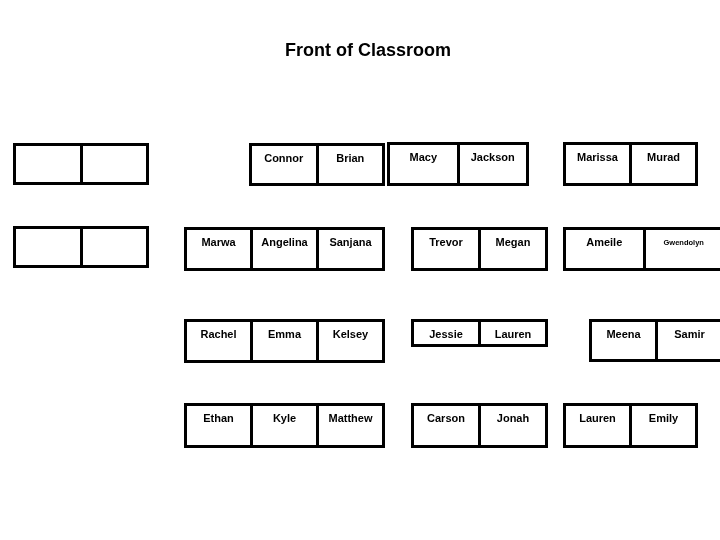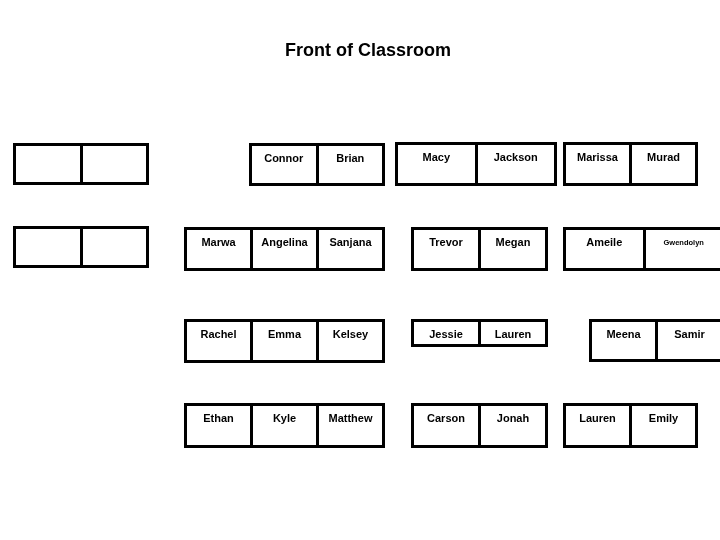--- a/index.html
+++ b/index.html
@@ -60,21 +60,21 @@
   <h1 class="title">Front of Classroom</h1>
   <div id="desk-area">
       <div class="desk" style="left: 13px; top: 143px; width: 136px; height: 42px;">
         <div class="seat"></div>
         <div class="seat"></div>
       </div>
       <div class="desk" style="left: 249px; top: 143px; width: 136px; height: 43px;">
         <div class="seat">Connor</div>
         <div class="seat">Brian</div>
       </div>
-      <div class="desk" style="left: 395px; top: 142px; width: 162px; height: 44px;">
+      <div class="desk" style="left: 387px; top: 142px; width: 142px; height: 44px;">
         <div class="seat">Macy</div>
         <div class="seat">Jackson</div>
       </div>
       <div class="desk" style="left: 563px; top: 142px; width: 135px; height: 44px;">
         <div class="seat">Marissa</div>
         <div class="seat">Murad</div>
       </div>
       <div class="desk" style="left: 13px; top: 226px; width: 136px; height: 42px;">
         <div class="seat"></div>
         <div class="seat"></div>

